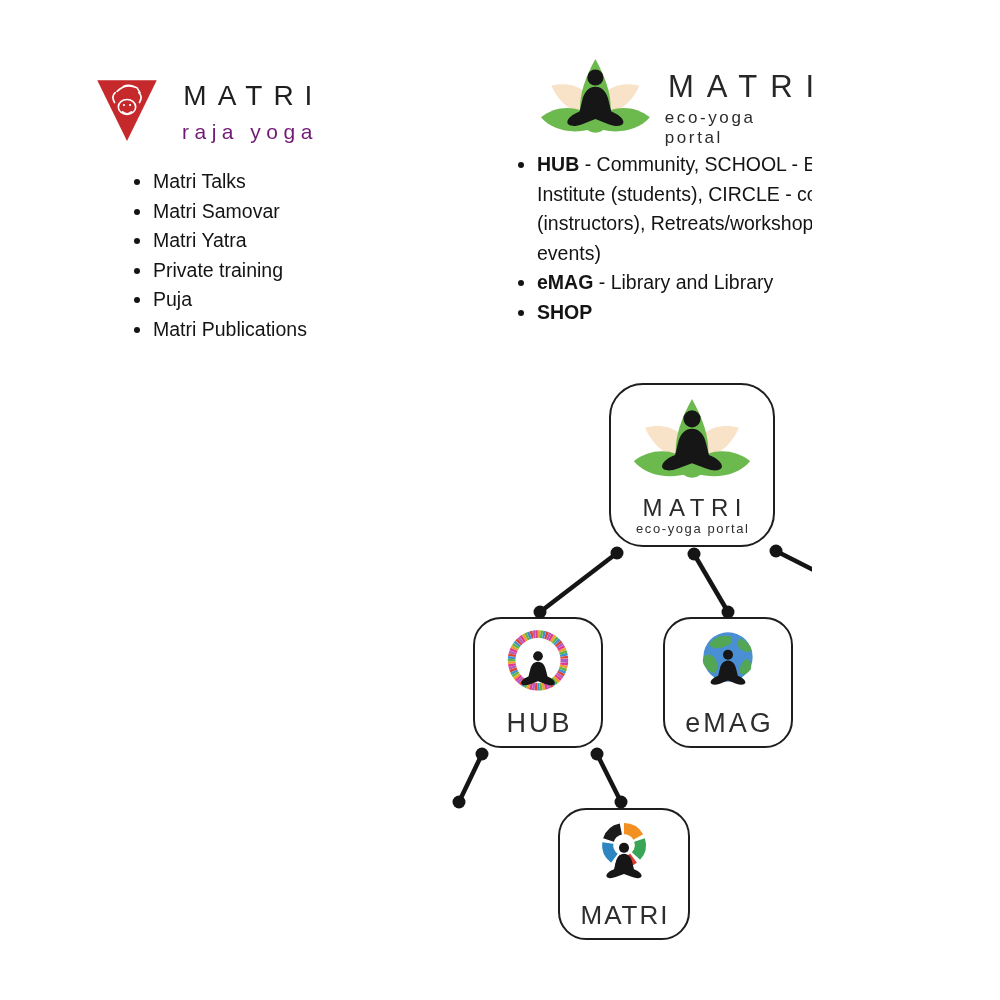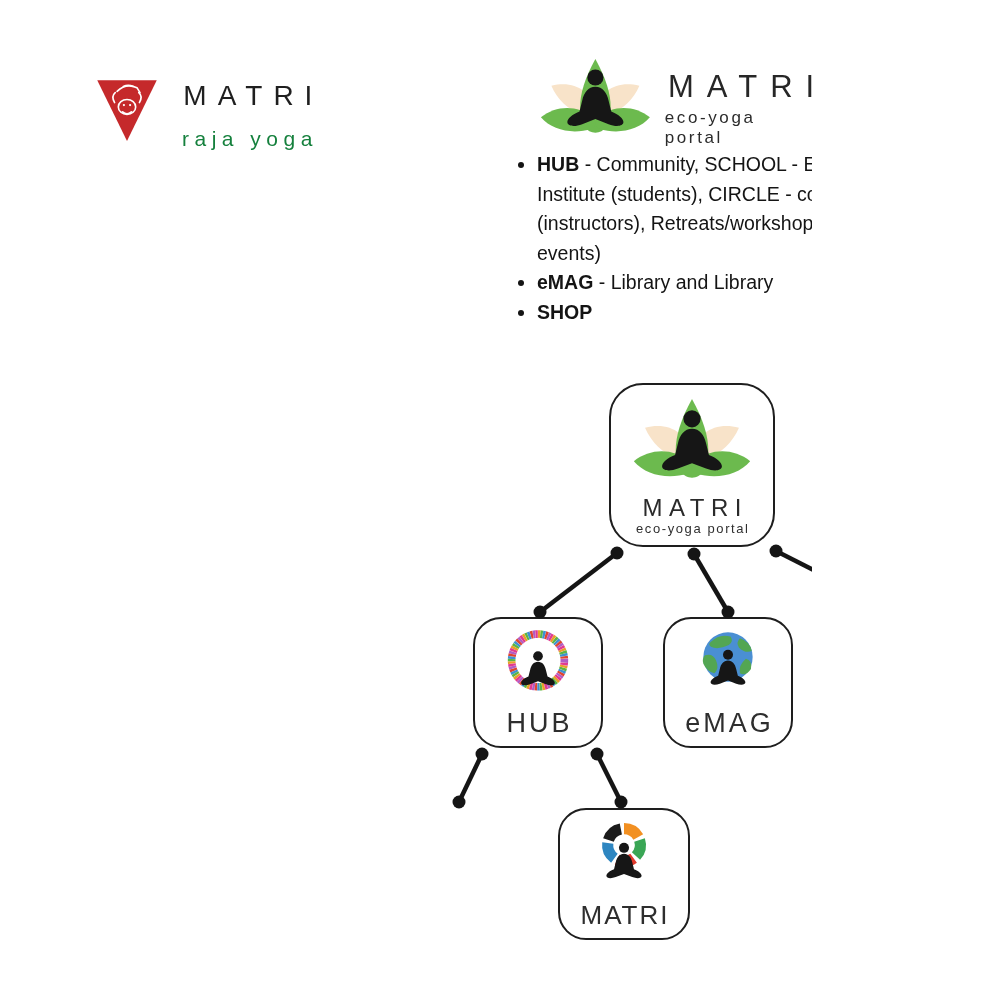--- a/index.html
+++ b/index.html
@@ -4,21 +4,21 @@
 <style>
   html,body{margin:0;padding:0;background:#fff;}
   .page{position:relative;width:812px;height:1000px;background:#ffffff;
         font-family:Liberation Sans, sans-serif;color:#1c1c1c;overflow:hidden;}
 
   
   .logo-raja{position:absolute;left:96px;top:72px;display:flex;gap:24px;align-items:flex-start;}
   .raja-tri{width:62px;height:68px;margin-top:4px;}
   .raja-text{display:flex;flex-direction:column;align-items:flex-end;margin-top:8px;}
   .raja-title{font-size:28px;letter-spacing:11px;margin-right:-11px;font-weight:500;color:#1f1f1f;}
-  .raja-sub{font-size:21px;letter-spacing:5.5px;margin-right:-5.5px;margin-top:15px;color:#15803d;}
+  .raja-sub{font-size:21px;letter-spacing:5.5px;margin-right:-5.5px;margin-top:8px;color:#701a75;}
 
   .logo-eco{position:absolute;left:538px;top:56px;display:flex;gap:12px;align-items:center;}
   .eco-lotus{width:118px;height:94px;}
   .eco-text{display:flex;flex-direction:column;align-items:flex-end;margin-top:10px;}
   .eco-title{font-size:31px;letter-spacing:13px;margin-right:-13px;font-weight:400;color:#272727;}
   .eco-sub{font-size:17px;letter-spacing:2.6px;margin-right:-2.6px;margin-top:3px;color:#2b2b2b;}
 
   
   ul.blist{margin:0;padding-left:24px;list-style:disc;}
   ul.blist li{font-size:19.5px;line-height:29.6px;color:#141414;}
@@ -88,20 +88,28 @@
   <div class="logo-eco">
     <svg class="eco-lotus" viewBox="0 0 120 96">
       <use href="#lotus"></use>
     </svg>
     <div class="eco-text">
       <div class="eco-title">MATRI</div>
       <div class="eco-sub">eco-yoga portal</div>
     </div>
   </div>
 
+  <ul class="blist list-raja">
+    <li>Matri Talks</li>
+    <li>Matri Samovar</li>
+    <li>Matri Yatra</li>
+    <li>Private training</li>
+    <li>Puja</li>
+    <li>Matri Publications</li>
+  </ul>
 
   <ul class="blist list-eco">
     <li><span class="b">HUB</span><span> - Community, SCHOOL - Eco-Yoga Institute (students), CIRCLE - collaboration (instructors), Retreats/workshops (groups and events)</span></li>
     <li><span class="b">eMAG</span><span> - Library and Library</span></li>
     <li><span class="b">SHOP</span><span></span></li>
   </ul>
 
   <svg class="edges" viewBox="0 0 1000 1000">
     <g stroke="#151515" stroke-width="4.5">
       <line x1="617" y1="553" x2="540" y2="612"></line>

